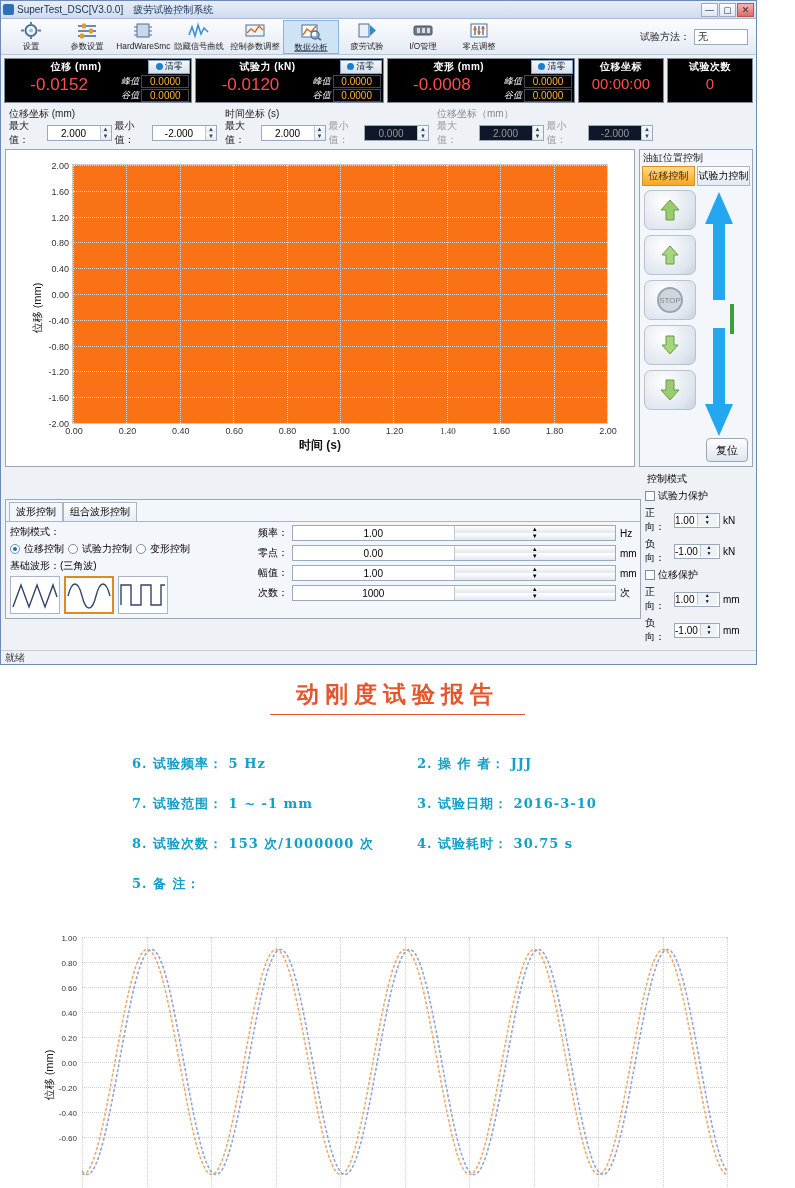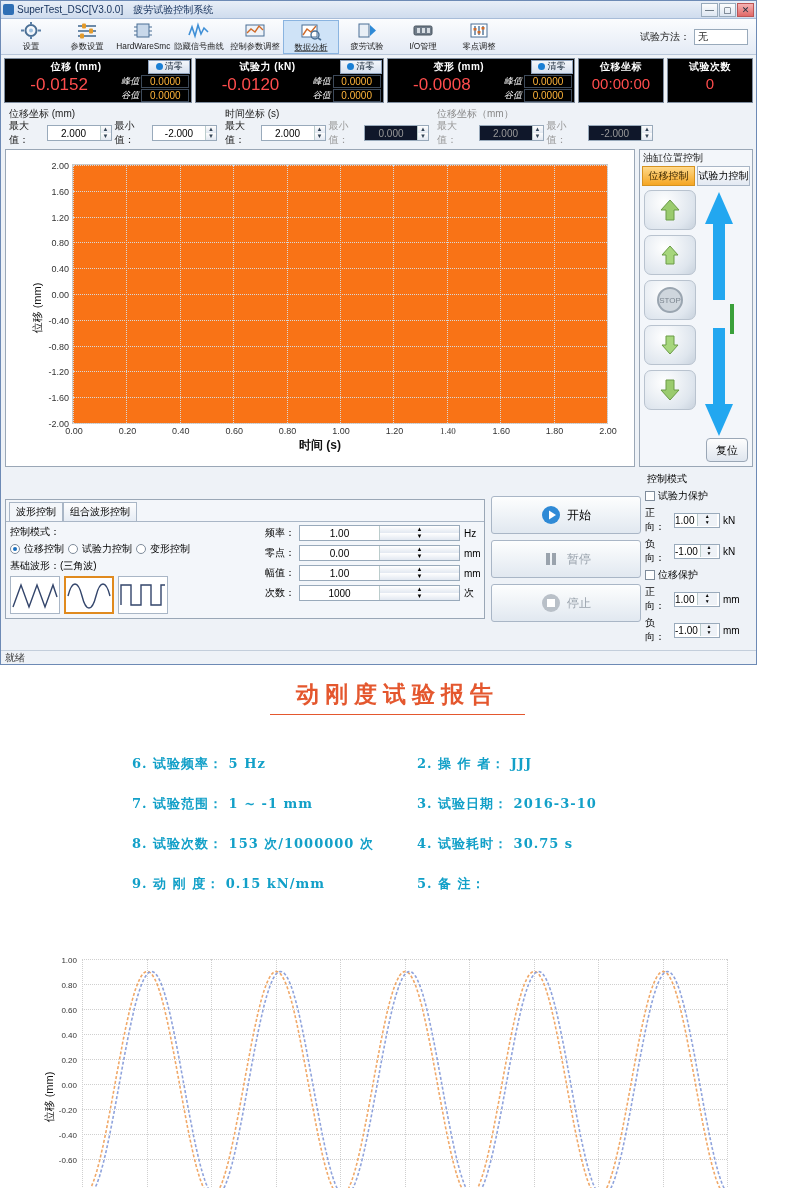--- a/index.html
+++ b/index.html
@@ -172,21 +172,21 @@
 
   
   .bottomrow { display:flex; padding:4px 3px 3px 4px; gap:4px; align-items:center;}
   .wavepanel { flex:1; border:1px solid #9aa7b6; background:#f3f6fa; }
   .wtabs { display:flex; gap:0; padding:2px 2px 0 3px; }
   .wtab {
     font-size:10px; padding:2px 6px; border:1px solid #a9b6c6; border-bottom:none;
     background:linear-gradient(#fdfdfd,#e6ecf4);
   }
   .wtab.active { background:#f3f6fa; font-weight:normal; }
-  .wbody { border-top:1px solid #a9b6c6; padding:3px 4px 4px 4px; display:flex; gap:19px;}
+  .wbody { border-top:1px solid #a9b6c6; padding:3px 4px 4px 4px; display:flex; gap:12px;}
   .wleft { width:232px; }
   .wrow { display:flex; align-items:center; gap:4px; font-size:10px; margin-bottom:3px; }
   .radio { width:10px;height:10px;border-radius:50%;border:1px solid #7f8c9b;background:#fff;
     display:inline-block; position:relative; }
   .radio.on::after { content:""; position:absolute; left:2px; top:2px; width:4px;height:4px;
     border-radius:50%; background:#1a6fbf; }
   .waveicons { display:flex; gap:4px; margin-top:2px; }
   .waveicon {
     width:50px; height:38px; border:1px solid #a9b6c6; background:#fff; position:relative;
   }
@@ -750,43 +750,20 @@
                   <div style="height:7px;line-height:6px;font-size:6px;text-align:center;background:linear-gradient(#fff,#e2e8f1)">▲</div>
                   <div style="height:7px;line-height:6px;font-size:6px;text-align:center;background:linear-gradient(#fff,#e2e8f1)">▼</div>
                 </span>
             </span>
             <span class="funit">次</span>
           </div>
         </div>
       </div>
     </div>
 
-    <div class="startcol">
-      <div class="bigbtn">
-        <svg width="20" height="20" viewBox="0 0 20 20">
-            <circle cx="10" cy="10" r="9" fill="#2f8ad6"></circle>
-            <polygon points="8,5.5 15,10 8,14.5" fill="#fff"></polygon>
-          </svg>
-        <span>开始</span>
-      </div>
-      <div class="bigbtn dis">
-        <svg width="20" height="20" viewBox="0 0 20 20">
-            <rect x="5" y="4" width="4" height="12" fill="#9aa3ad"></rect>
-            <rect x="11" y="4" width="4" height="12" fill="#9aa3ad"></rect>
-          </svg>
-        <span>暂停</span>
-      </div>
-      <div class="bigbtn dis">
-        <svg width="20" height="20" viewBox="0 0 20 20">
-            <circle cx="10" cy="10" r="9" fill="#b9c0c8"></circle>
-            <rect x="6" y="6" width="8" height="8" fill="#fff"></rect>
-          </svg>
-        <span>停止</span>
-      </div>
-    </div>
 
     <div class="protect">
       <div class="ptitle">控制模式</div>
       <div class="prow">
         <span class="chk"></span>
         <span>试验力保护</span>
       </div>
       <div class="prow">
         <span class="plbl">正向：</span>
         <span class="pval">
@@ -845,21 +822,20 @@
   <div class="rtitle">动刚度试验报告</div>
   <div class="rtitle-u"></div>
 
   <div class="info">
     <div>6. 试验频率： 5 Hz</div>
     <div>2. 操 作 者： JJJ</div>
     <div>7. 试验范围： 1 ~ -1 mm</div>
     <div>3. 试验日期： 2016-3-10</div>
     <div>8. 试验次数： 153 次/1000000 次</div>
     <div>4. 试验耗时： 30.75 s</div>
-    <div>9. 动 刚 度： 0.15 kN/mm</div>
     <div>5. 备      注：</div>
     <div></div>
   </div>
 
   <div class="rchartwrap">
     <div class="rplot" id="reportplot" style="position: absolute;">
         <div style="position: absolute; left: 0px; right: 0px; border-top: 1px dotted rgb(207, 207, 207); top: 0%;">
           <div class="rytick" style="top: 0%;">1.00</div>
         </div>
         <div style="position: absolute; left: 0px; right: 0px; border-top: 1px dotted rgb(207, 207, 207); top: 10%;">

